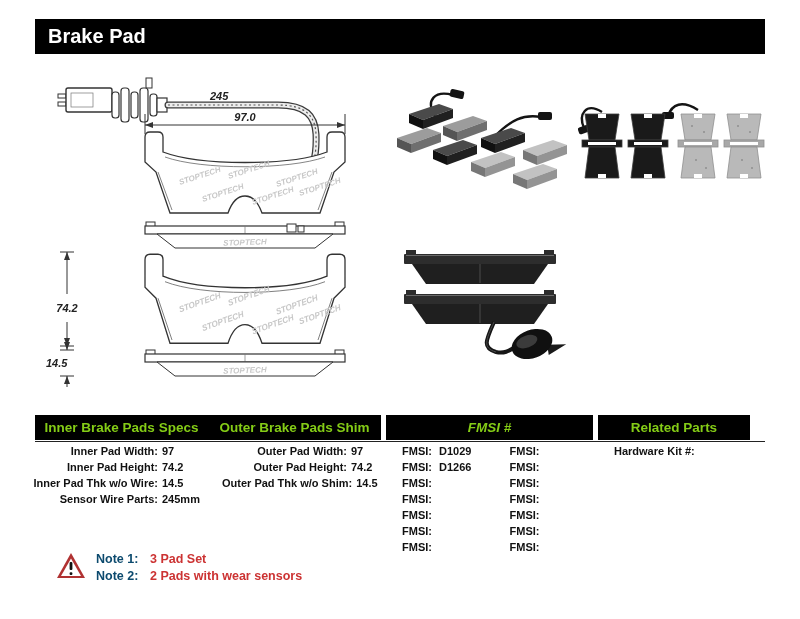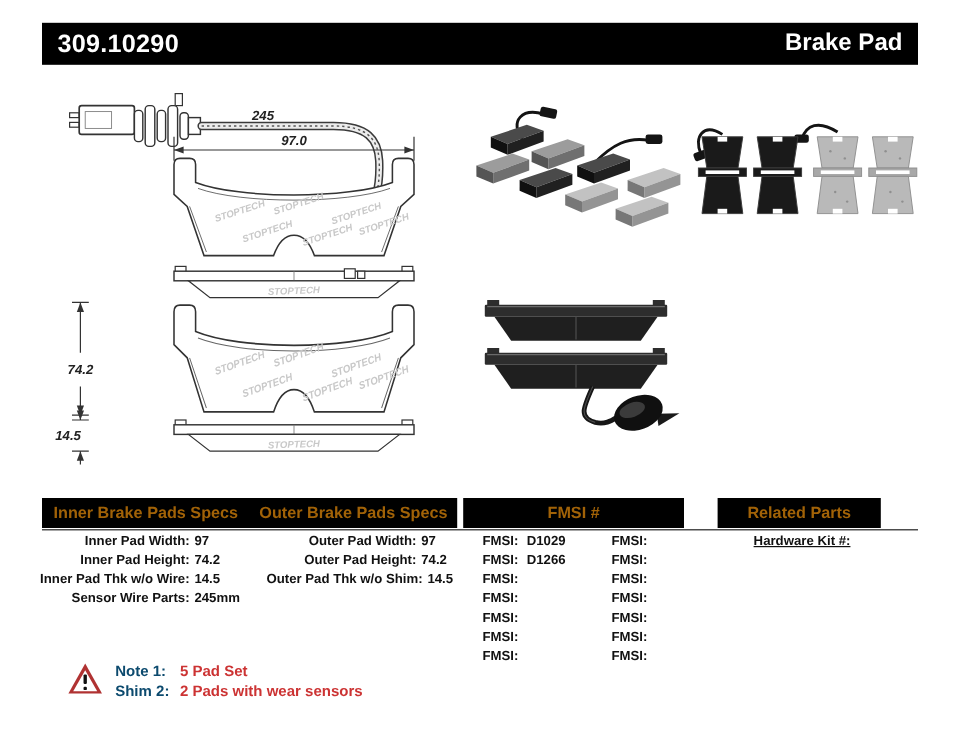--- a/index.html
+++ b/index.html
@@ -5,50 +5,49 @@
   html,body{margin:0;padding:0;}
   body{width:800px;height:619px;background:#ffffff;position:relative;overflow:hidden;
        font-family:"Liberation Sans",sans-serif;font-weight:bold;color:#111;}
   .abs{position:absolute;}
   
   .hdr{left:35px;top:19px;width:730px;height:35px;background:#000;color:#fff;
        display:flex;align-items:center;justify-content:space-between;padding:0 13px;box-sizing:border-box;}
   .hdr .pn{font-size:21px;letter-spacing:.2px;}
   .hdr .pt{font-size:20px;}
   
-  .bar{top:415px;height:25px;background:#000;color:#a16207;display:flex;align-items:center;font-size:13.5px;}
+  .bar{top:415px;height:25px;background:#000;color:#84cc16;display:flex;align-items:center;font-size:13.5px;}
   .bar1{left:35px;width:346px;}
   .bar1 span{flex:1;text-align:center;}
-  .bar2{left:386px;width:184px;justify-content:center;}
-  .bar3{left:598px;width:136px;justify-content:center;}
+  .bar2{left:386px;width:207px;justify-content:center;font-style:italic;}
+  .bar3{left:598px;width:152px;justify-content:center;}
   .rule{left:35px;top:441px;width:730px;height:1px;background:#222;}
   
   .col{top:443px;font-size:11px;line-height:16px;}
   .speccol{width:190px;}
   .srow{display:flex;}
   .srow .lab{flex:0 0 125px;text-align:right;white-space:nowrap;}
   .srow .val{padding-left:4px;white-space:nowrap;}
   .fmsicol{left:390px;width:215px;}
   .frow{display:flex;}
   .fcell{width:100px;display:flex;margin-left:12px;}
   .fcell .val{padding-left:7px;}
-  .relcol{left:628px;width:170px;text-decoration:underline;}
+  .relcol{left:614px;width:170px;}
   
   .notes{left:96px;top:551px;font-size:12.5px;line-height:17px;}
   .nrow .nlab{color:#0c4a6e;display:inline-block;width:48px;}
   .nrow .ntext{color:#cc3333;padding-left:6px;}
   svg{display:block;}
   text.dim{font-size:11px;font-style:italic;font-weight:bold;fill:#222;font-family:"Liberation Sans",sans-serif;}
   text.wm{font-size:8px;font-style:italic;font-weight:bold;fill:#c8c8c8;font-family:"Liberation Sans",sans-serif;}
 </style>
 </head>
 <body>
 
 <div class="abs hdr">
-  <span class="pn">309.10290</span>
   <span class="pt">Brake Pad</span>
 </div>
 
 <svg class="abs" style="left:40px;top:76px;" width="340" height="312" viewBox="0 0 340 312">
   <defs>
     <g id="padFront">
       <path d="M0,32 L0,7 Q0,2 5,2 L13,2 Q18,2 18,7 L18,22
                C55,36 145,36 182,22
                L182,7 Q182,2 187,2 L195,2 Q200,2 200,7 L200,32
                L189,42 L175,83 L117,83
@@ -229,21 +228,21 @@
   </g>
   <g transform="translate(142,112) rotate(-20)">
     <polygon points="14,6 32,12 12,16" fill="#1a1a1a"></polygon>
     <ellipse cx="0" cy="0" rx="21" ry="14" fill="#101010"></ellipse>
     <ellipse cx="-4" cy="-4" rx="11" ry="6" fill="#3b3b3b"></ellipse>
   </g>
 </svg>
 
 <div class="abs bar bar1">
   <span>Inner Brake Pads Specs</span>
-  <span>Outer Brake Pads Specs</span>
+  <span>Outer Brake Pads Shim</span>
 </div>
 <div class="abs bar bar2">
   <span>FMSI #</span>
 </div>
 <div class="abs bar bar3">
   <span>Related Parts</span>
 </div>
 <div class="abs rule"></div>
 
 <div class="abs col speccol" style="left:33px;">
@@ -361,18 +360,18 @@
 </div>
 
 <svg class="abs" style="left:56px;top:552px;" width="30" height="28" viewBox="0 0 30 28">
   <polygon points="15,1 29,26 1,26" fill="#b03232"></polygon>
   <polygon points="15,6.5 25,24 5,24" fill="#ffffff"></polygon>
   <rect x="13.6" y="10" width="2.8" height="8" rx="1" fill="#111"></rect>
   <rect x="13.6" y="20.3" width="2.8" height="2.8" rx="1" fill="#111"></rect>
 </svg>
 <div class="abs notes">
   <div class="nrow">
-    <span class="nlab">Note 1:</span><span class="ntext">5 Pad Set</span>
+    <span class="nlab">Note 1:</span><span class="ntext">3 Pad Set</span>
   </div>
   <div class="nrow">
-    <span class="nlab">Shim 2:</span><span class="ntext">2 Pads with wear sensors</span>
+    <span class="nlab">Note 2:</span><span class="ntext">2 Pads with wear sensors</span>
   </div>
 </div>
 
 </body></html>

